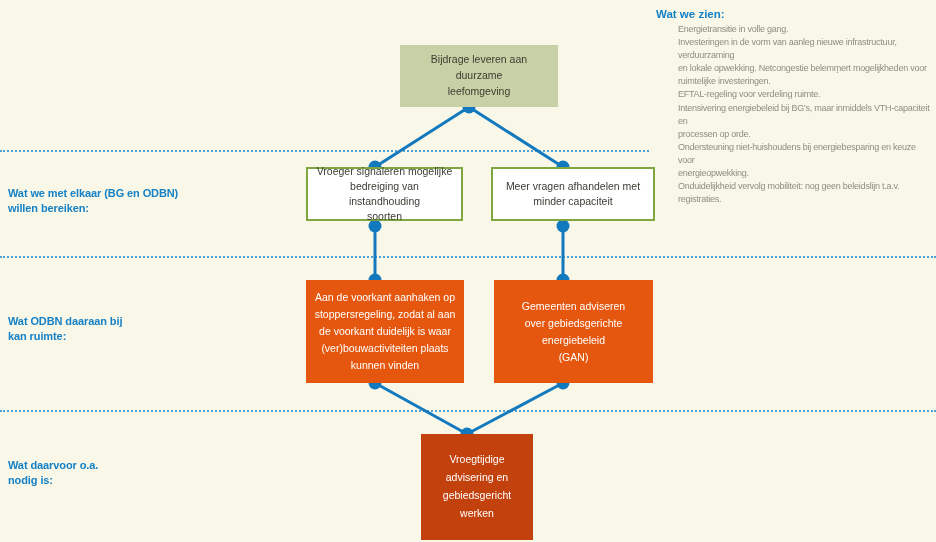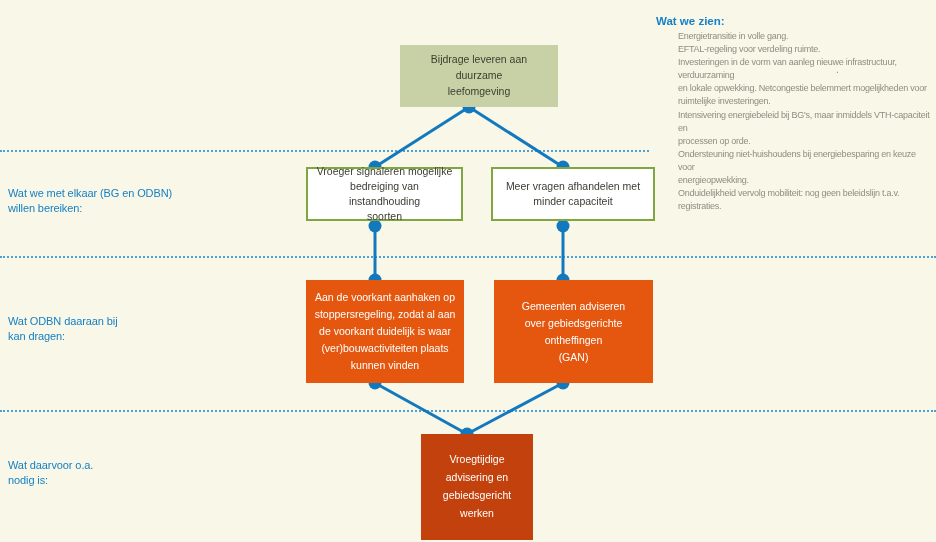--- a/index.html
+++ b/index.html
@@ -68,40 +68,40 @@
     left: 411px; top: 434px; width: 112px; height: 106px;
     background: #c2410c;
     color: #ffffff;
     font-size: 10.5px;
     line-height: 1.7;
   }
   .row-label {
     position: absolute;
     z-index: 2;
     color: #1581c6;
-    font-weight: normal;
+    font-weight: bold;
     font-size: 11px;
     letter-spacing: -0.1px;
     line-height: 1.4;
     white-space: pre-line;
     width: 230px;
   }
   .row-label-1 { left: 8px; top: 186px; }
   .row-label-2 { left: 8px; top: 314px; }
   .row-label-3 { left: 8px; top: 458px; }
   .obs {
     position: absolute;
     left: 656px; top: 5px; width: 278px;
     z-index: 2;
   }
   .obs-title {
     color: #1581c6;
     font-weight: bold;
     font-size: 11.5px;
-    margin: 10px 0 3px 0;
+    margin: 3px 0 3px 0;
   }
   .obs-item {
     color: #8c8f80;
     font-size: 9px;
     letter-spacing: -0.25px;
     line-height: 13.1px;
     white-space: pre-line;
     margin-left: 22px;
   }
   .stray-dot {
@@ -140,51 +140,51 @@
       <circle cx="563" cy="280" r="6.5"></circle>
       <circle cx="375" cy="383" r="6.5"></circle>
       <circle cx="563" cy="383" r="6.5"></circle>
       <circle cx="467" cy="434" r="6.5"></circle>
     </g>
   </svg>
 
   <div class="row-label row-label-1">Wat we met elkaar (BG en ODBN)
 willen bereiken:</div>
   <div class="row-label row-label-2">Wat ODBN daaraan bij
-kan dragen:</div>
+kan ruimte:</div>
   <div class="row-label row-label-3">Wat daarvoor o.a.
 nodig is:</div>
 
   <div class="node goal">Bijdrage leveren aan duurzame
 leefomgeving</div>
   <div class="node outcome outcome-1">Vroeger signaleren mogelijke
 bedreiging van instandhouding
 soorten</div>
   <div class="node outcome outcome-2">Meer vragen afhandelen met
 minder capaciteit</div>
   <div class="node contribution contribution-1">Aan de voorkant aanhaken op
 stoppersregeling, zodat al aan
 de voorkant duidelijk is waar
 (ver)bouwactiviteiten plaats
 kunnen vinden</div>
   <div class="node contribution contribution-2">Gemeenten adviseren
-over gebiedsgerichte ontheffingen
+over gebiedsgerichte energiebeleid
 (GAN)</div>
   <div class="node foundation">Vroegtijdige
 advisering en
 gebiedsgericht
 werken</div>
 
   <div class="obs">
     <div class="obs-title">Wat we zien:</div>
     <div class="obs-item">Energietransitie in volle gang.</div>
-    <div class="obs-item">EFTAL-regeling voor verdeling ruimte.</div>
     <div class="obs-item">Investeringen in de vorm van aanleg nieuwe infrastructuur, verduurzaming
 en lokale opwekking. Netcongestie belemmert mogelijkheden voor
 ruimtelijke investeringen.</div>
+    <div class="obs-item">EFTAL-regeling voor verdeling ruimte.</div>
     <div class="obs-item">Intensivering energiebeleid bij BG's, maar inmiddels VTH-capaciteit en
 processen op orde.</div>
     <div class="obs-item">Ondersteuning niet-huishoudens bij energiebesparing en keuze voor
 energieopwekking.</div>
     <div class="obs-item">Onduidelijkheid vervolg mobiliteit: nog geen beleidslijn t.a.v. registraties.</div>
   </div>
   <span class="stray-dot">.</span>
 
 </div>
 

